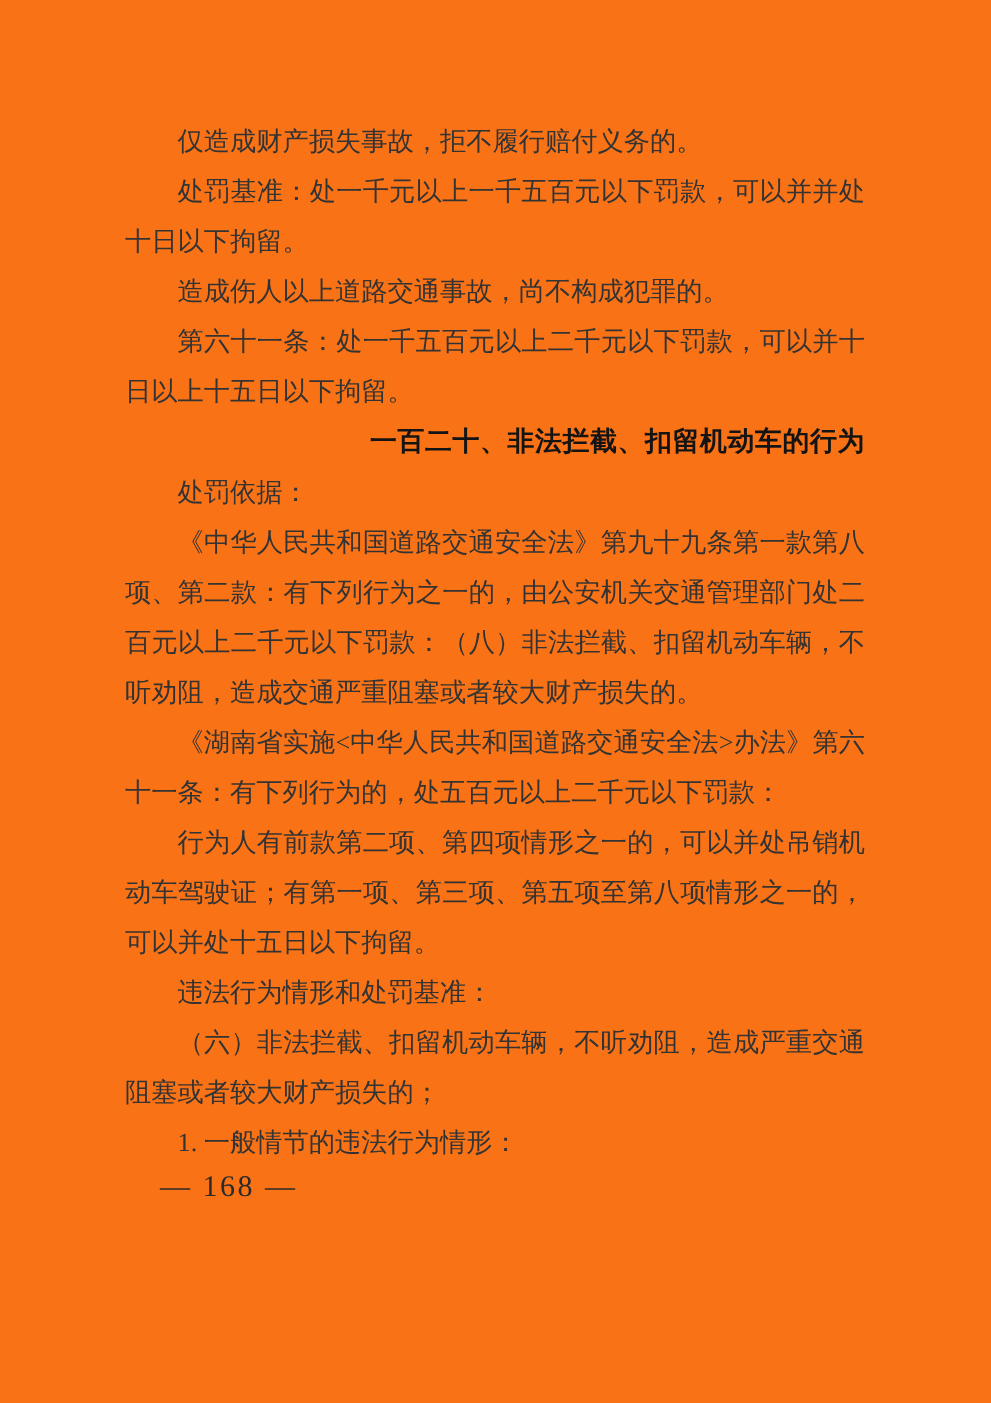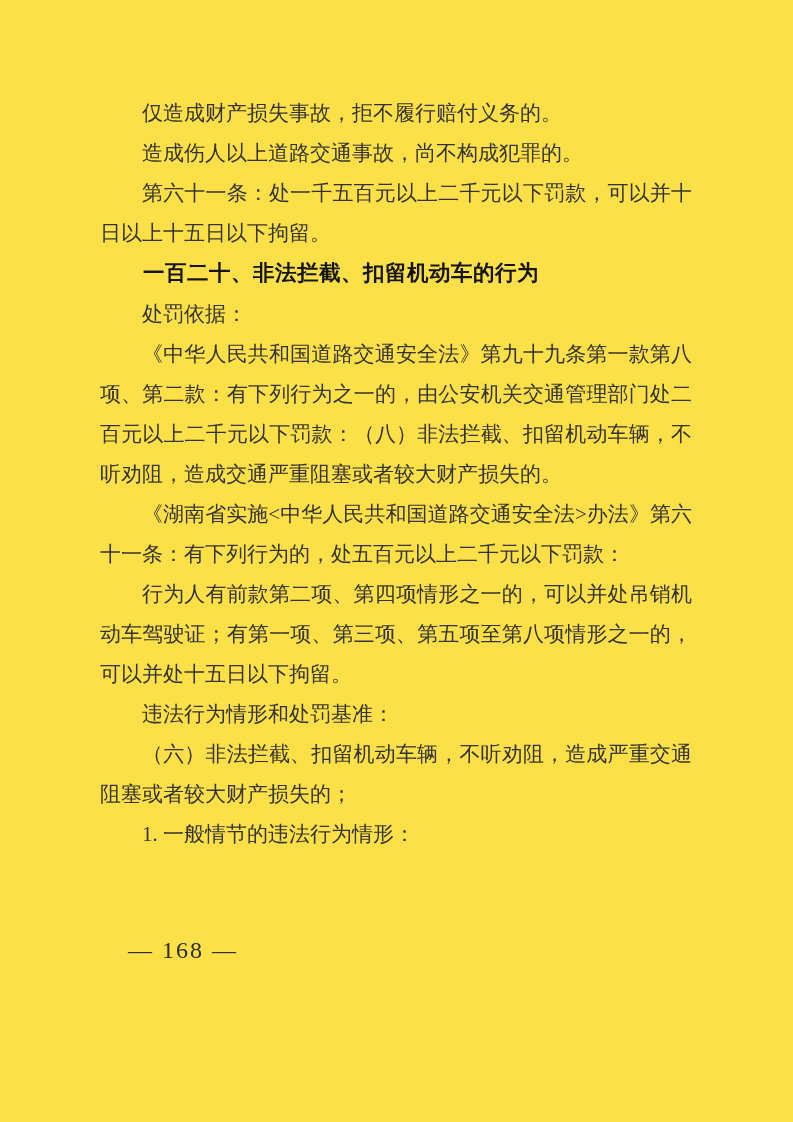--- a/index.html
+++ b/index.html
@@ -4,21 +4,21 @@
 <style>
   html, body {
     margin: 0;
     padding: 0;
     background: #ffffff;
   }
   .page {
     position: relative;
     width: 793px;
     height: 1122px;
-    background: #fde047;
+    background: #f97316;
     overflow: hidden;
     font-family: "Liberation Serif", serif;
   }
   .content {
     position: absolute;
     left: 100px;
     top: 93px;
     width: 592px;
   }
   .para {
@@ -33,38 +33,40 @@
   }
   .heading {
     margin: 0;
     font-size: 21.5px;
     line-height: 41px;
     color: #141414;
     font-weight: 700;
     font-family: "Liberation Sans", sans-serif;
     text-indent: 2em;
     letter-spacing: 0.5px;
+    text-align: right;
   }
   .footer {
     position: absolute;
     left: 128px;
     top: 935px;
     font-size: 24px;
     line-height: 30px;
     color: #2b2b2b;
     font-family: "Liberation Serif", serif;
     letter-spacing: 2px;
   }
 </style>
 </head>
 <body>
 
 <div class="page">
   <div class="content">
     <p class="para">仅造成财产损失事故，拒不履行赔付义务的。</p>
+    <p class="para">处罚基准：处一千元以上一千五百元以下罚款，可以并并处十日以下拘留。</p>
     <p class="para">造成伤人以上道路交通事故，尚不构成犯罪的。</p>
     <p class="para">第六十一条：处一千五百元以上二千元以下罚款，可以并十日以上十五日以下拘留。</p>
     <h2 class="heading">一百二十、非法拦截、扣留机动车的行为</h2>
     <p class="para">处罚依据：</p>
     <p class="para">《中华人民共和国道路交通安全法》第九十九条第一款第八项、第二款：有下列行为之一的，由公安机关交通管理部门处二百元以上二千元以下罚款：（八）非法拦截、扣留机动车辆，不听劝阻，造成交通严重阻塞或者较大财产损失的。</p>
     <p class="para">《湖南省实施&lt;中华人民共和国道路交通安全法&gt;办法》第六十一条：有下列行为的，处五百元以上二千元以下罚款：</p>
     <p class="para">行为人有前款第二项、第四项情形之一的，可以并处吊销机动车驾驶证；有第一项、第三项、第五项至第八项情形之一的，可以并处十五日以下拘留。</p>
     <p class="para">违法行为情形和处罚基准：</p>
     <p class="para">（六）非法拦截、扣留机动车辆，不听劝阻，造成严重交通阻塞或者较大财产损失的；</p>
     <p class="para">1. 一般情节的违法行为情形：</p>

